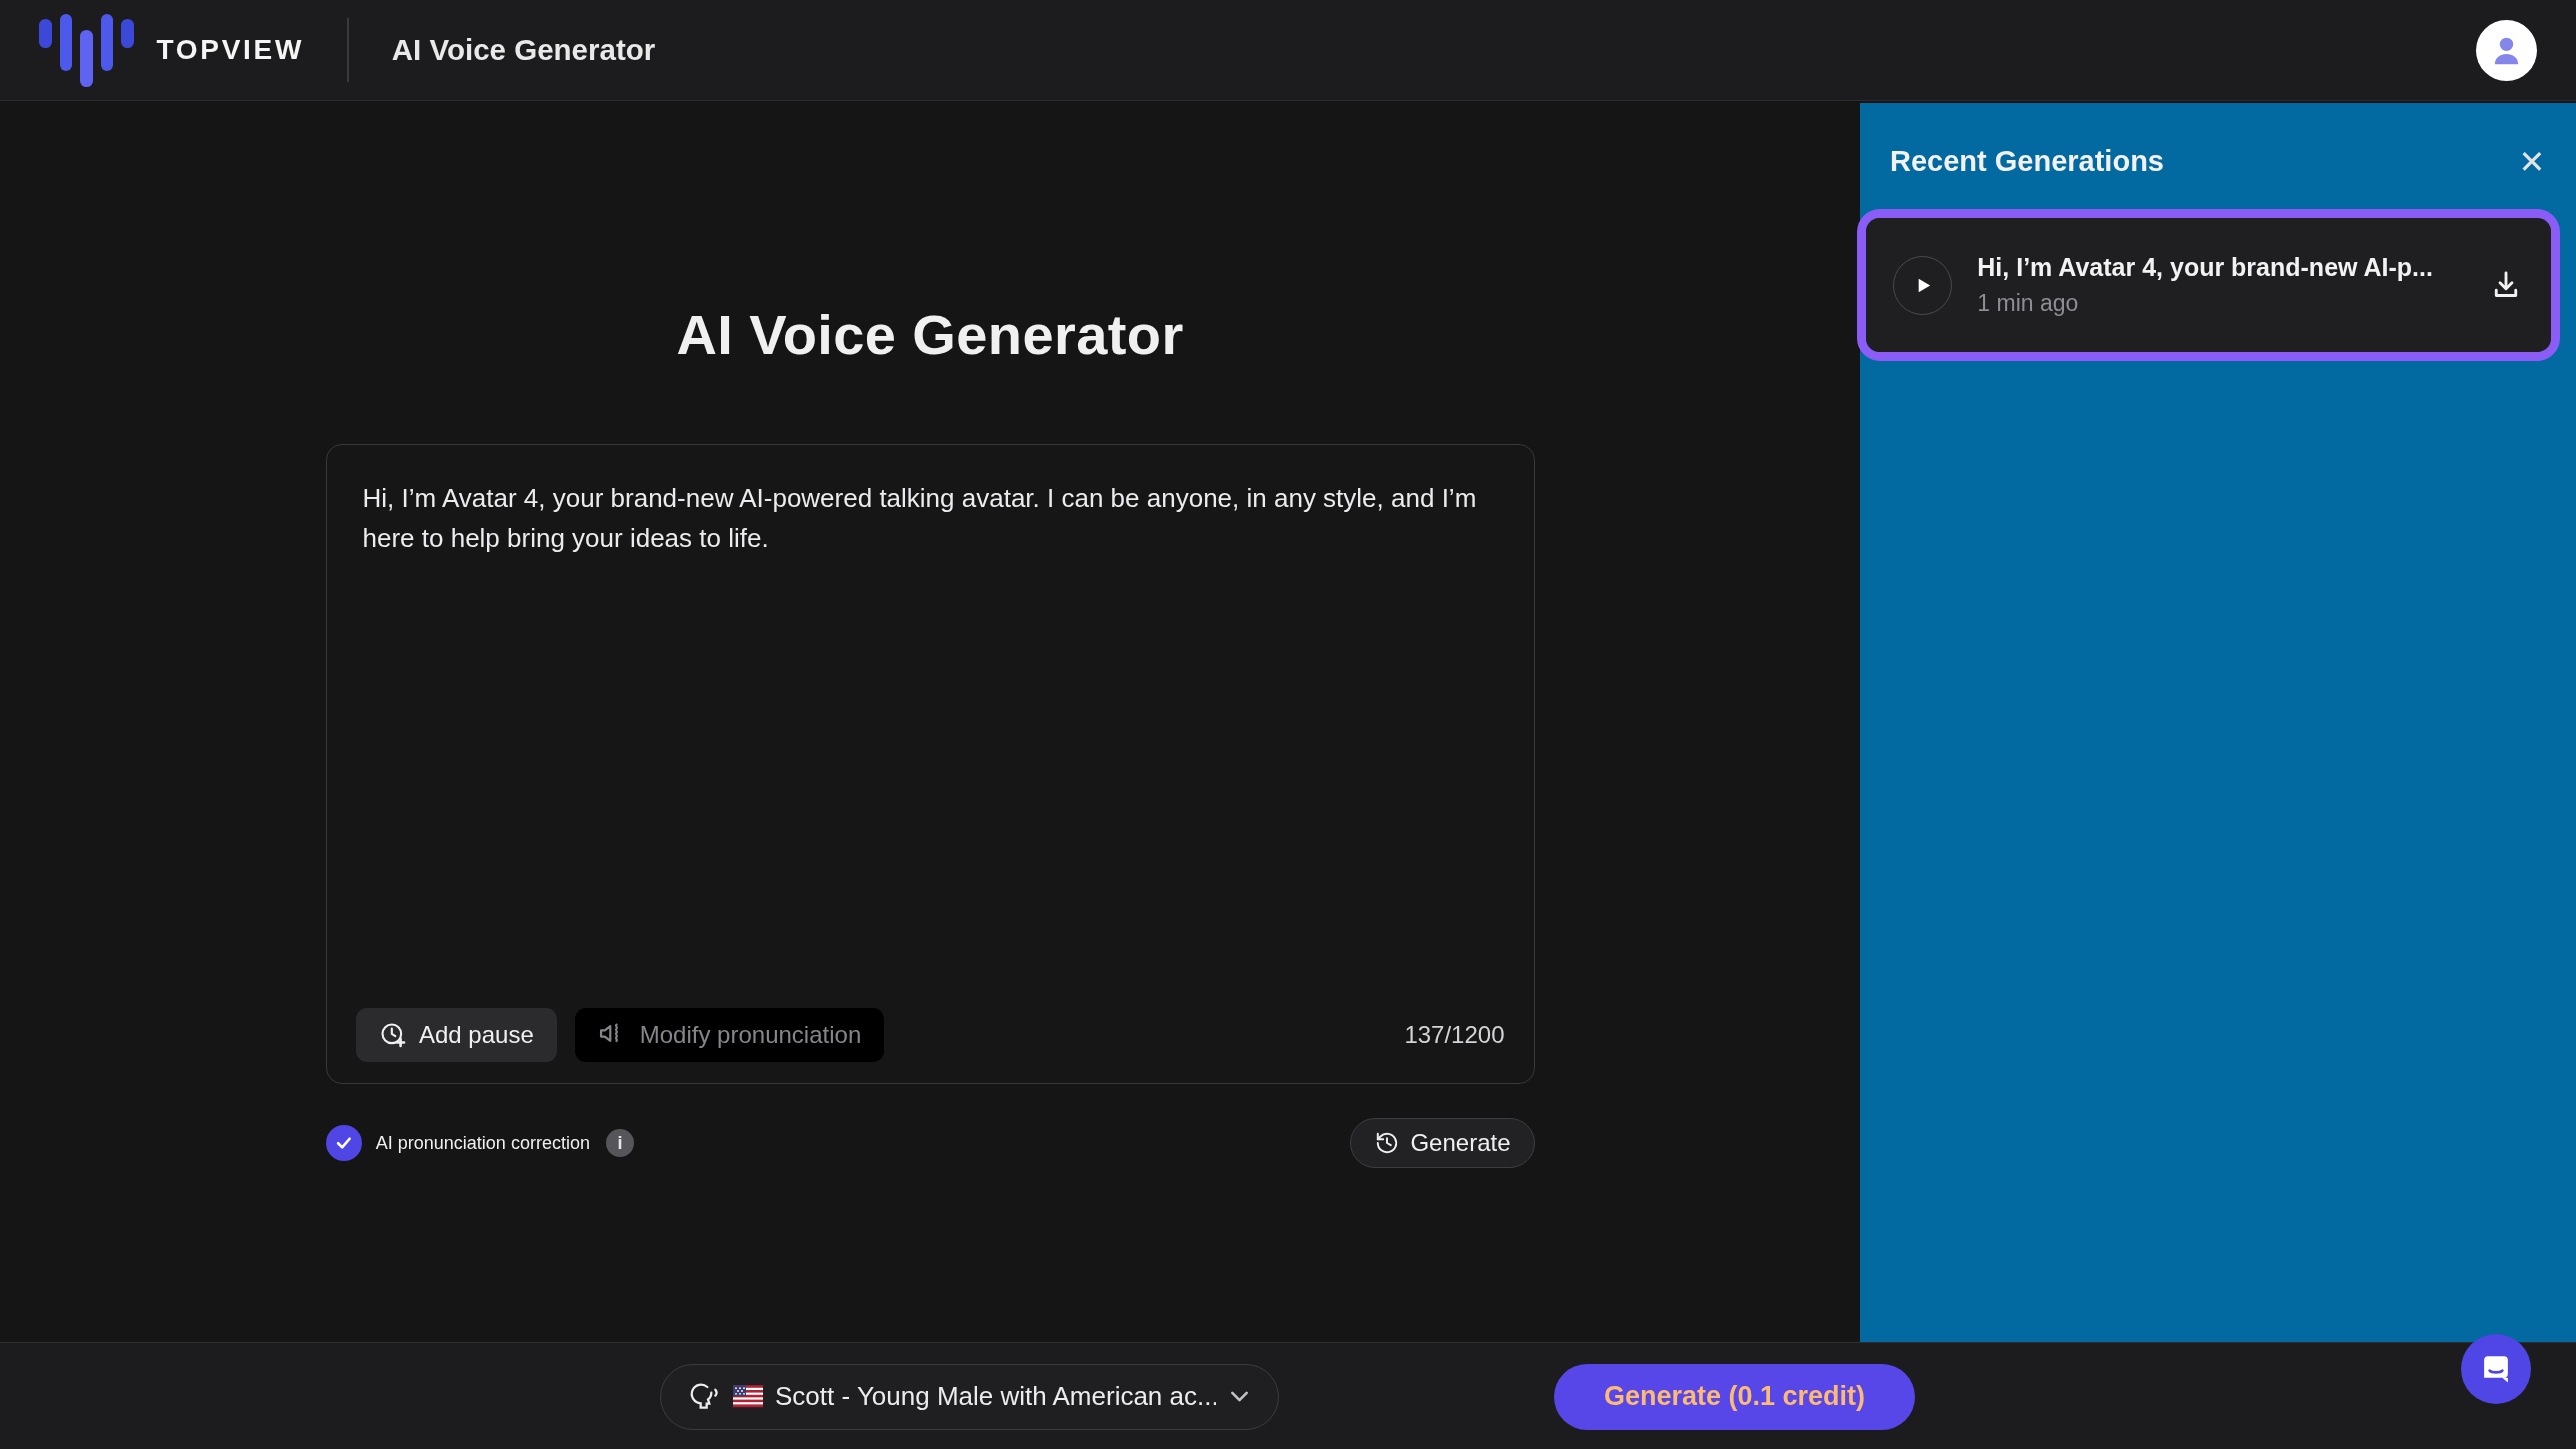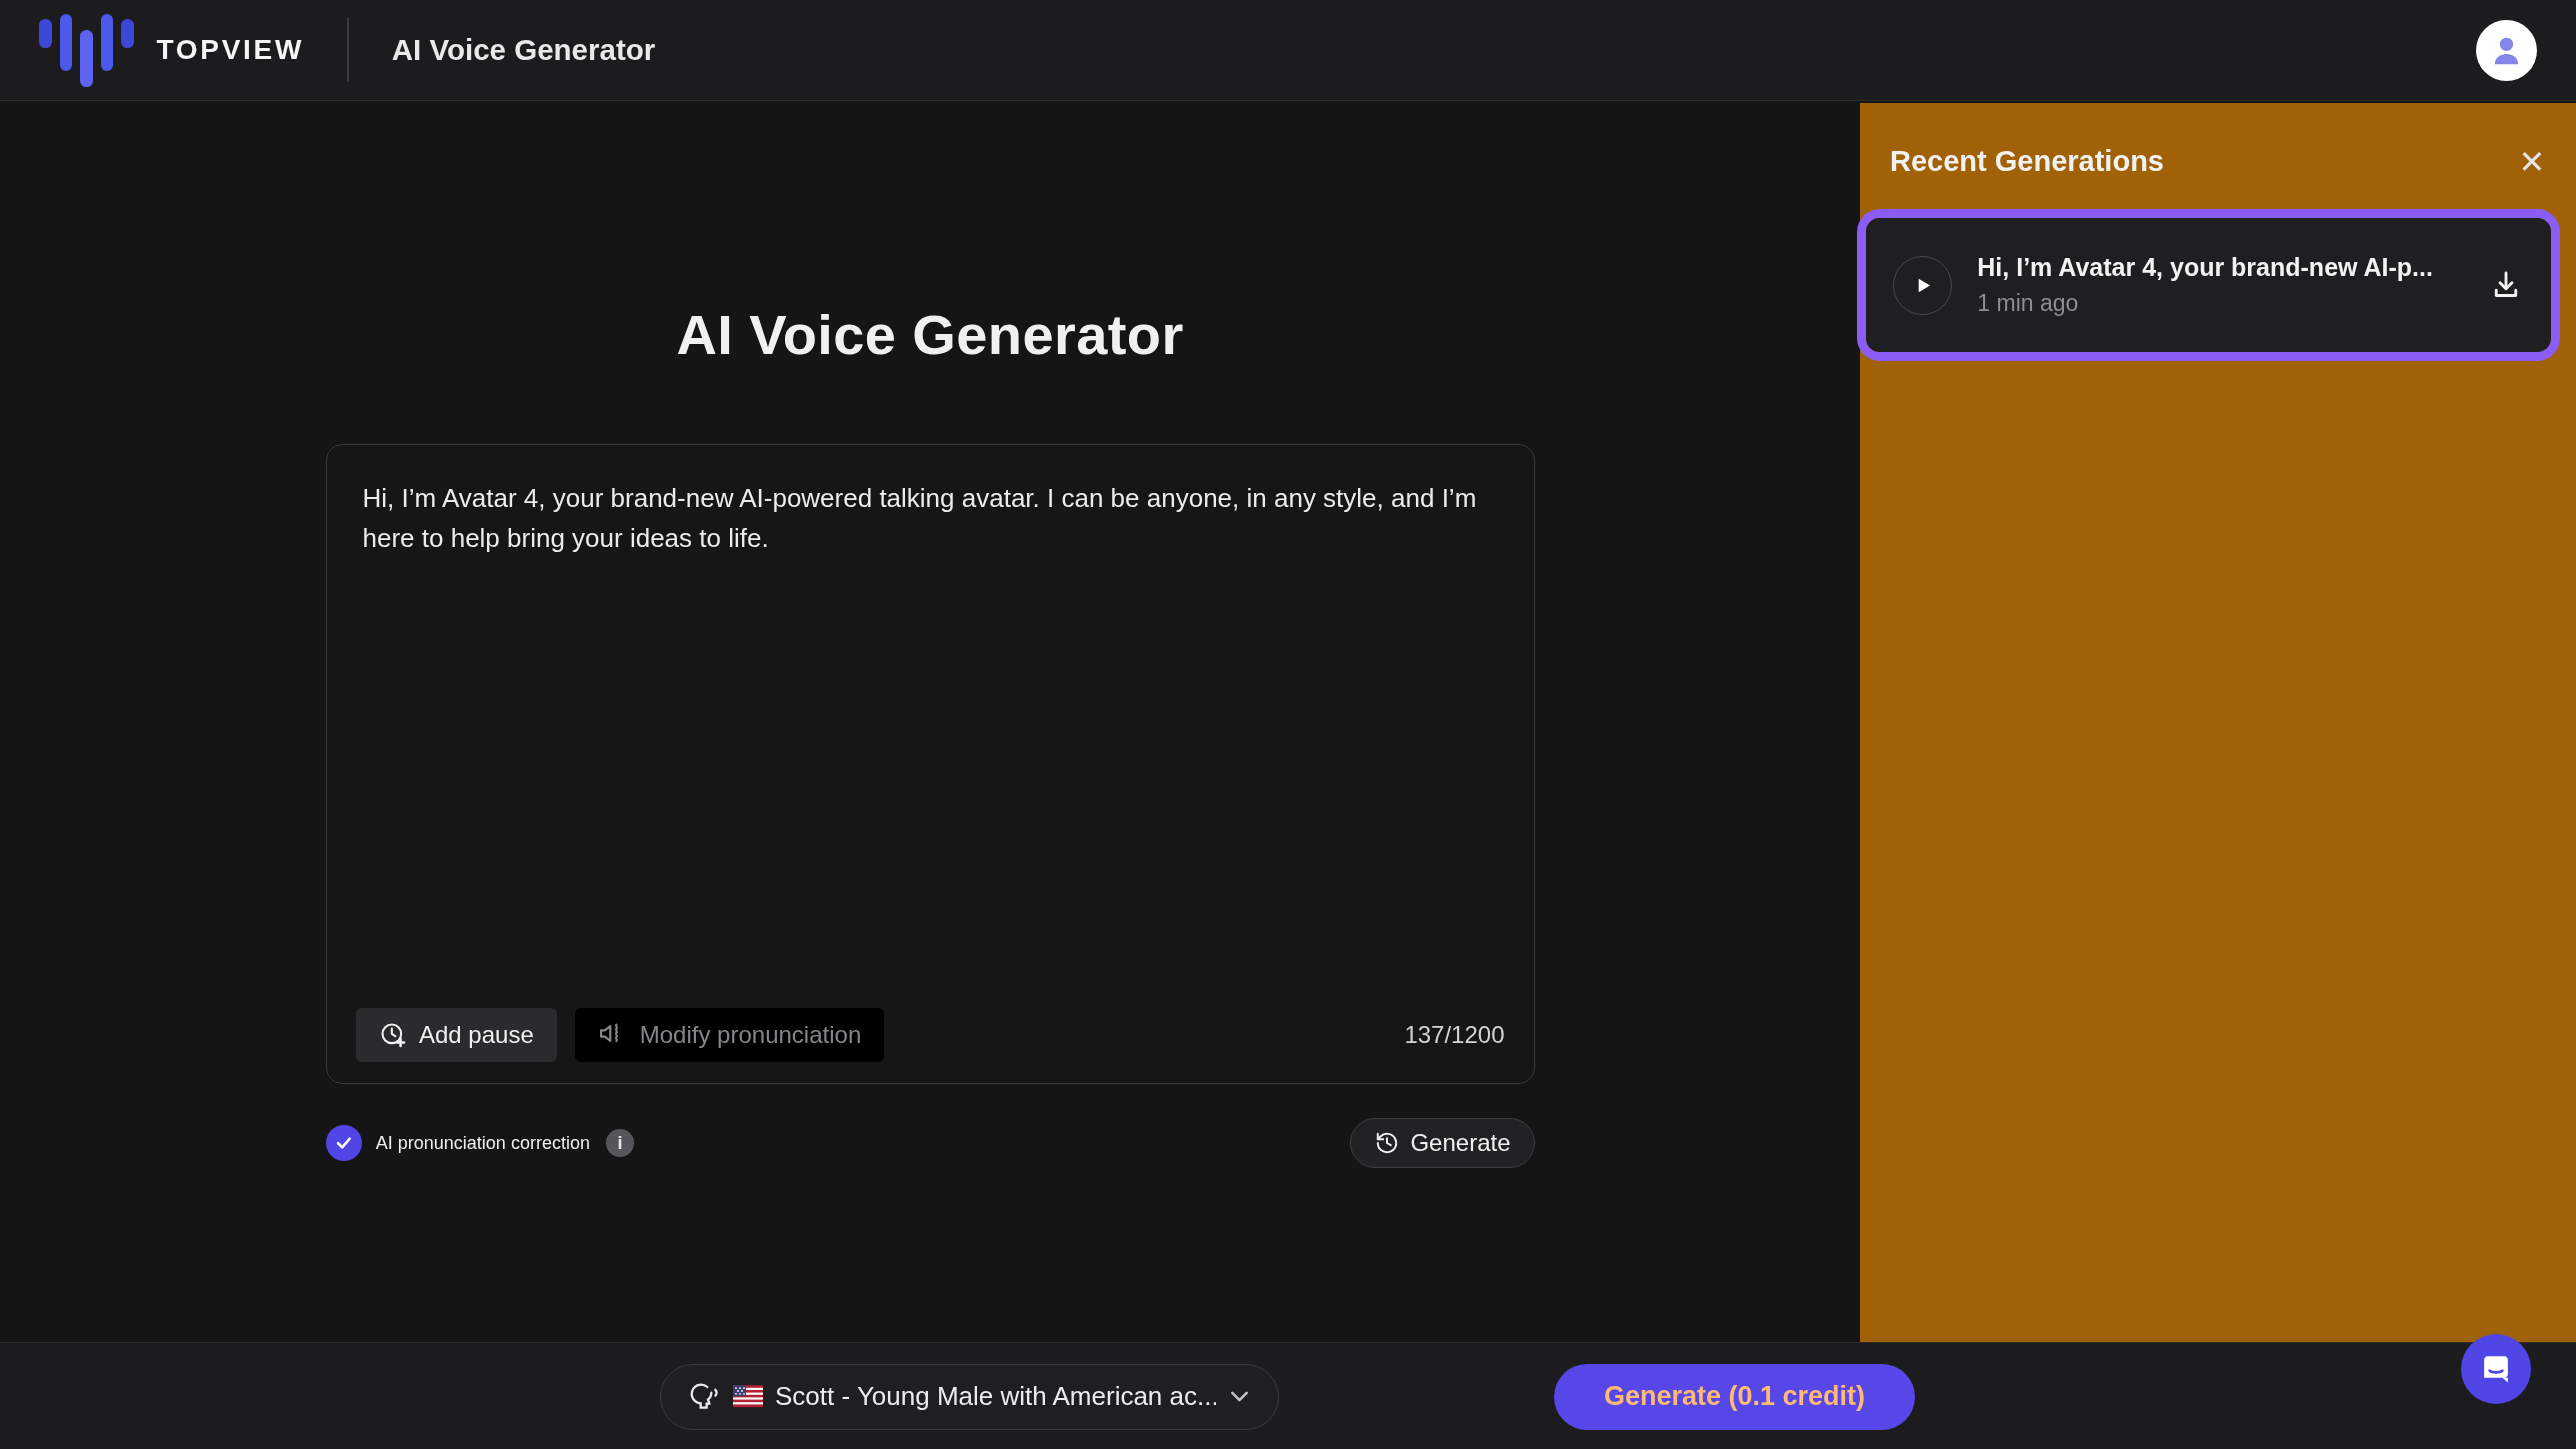--- a/index.html
+++ b/index.html
@@ -59,21 +59,21 @@
     font-family: "Liberation Sans", sans-serif;
     font-size: 26px; line-height: 1.52; color: #ececee;
   }
   .editor-toolbar {
     position: absolute; left: 29px; right: 29px; bottom: 21.5px;
     display: flex; align-items: center; gap: 18px;
   }
   .tool-btn {
     display: inline-flex; align-items: center; gap: 12.5px;
     border: none; cursor: pointer;
-    border-radius: 6px; padding: 0 23px; height: 54px;
+    border-radius: 11px; padding: 0 23px; height: 54px;
     font-family: "Liberation Sans", sans-serif;
     font-size: 24px; font-weight: 500;
   }
   .add-pause-btn { background: #2b2b2e; color: #f0f0f1; }
   .modify-btn { background: #000000; color: #85858a; }
   .char-counter { margin-left: auto; font-size: 24px; color: #d4d4d7; }
 
   .options-row {
     width: 1209px; margin: 34px auto 0;
     display: flex; align-items: center;
@@ -98,21 +98,21 @@
     background: #222225; color: #f0f0f1;
     border: 1.8px solid #3e3e42; border-radius: 25px;
     height: 50px; padding: 0 23px;
     font-family: "Liberation Sans", sans-serif;
     font-size: 24px; cursor: pointer;
   }
 
   
   .recent-panel {
     position: absolute; top: 103px; right: 0; width: 716px; bottom: 0;
-    background: #a16207; z-index: 6;
+    background: #0369a1; z-index: 6;
   }
   .panel-header {
     display: flex; align-items: center; justify-content: space-between;
     padding: 39px 27px 0 30px;
   }
   .panel-title { font-size: 29px; font-weight: 700; color: #f2f2f3; }
   .panel-close {
     background: none; border: none; color: #e4e4e6;
     font-size: 32px; line-height: 1; cursor: pointer; padding: 3.6px;
   }

